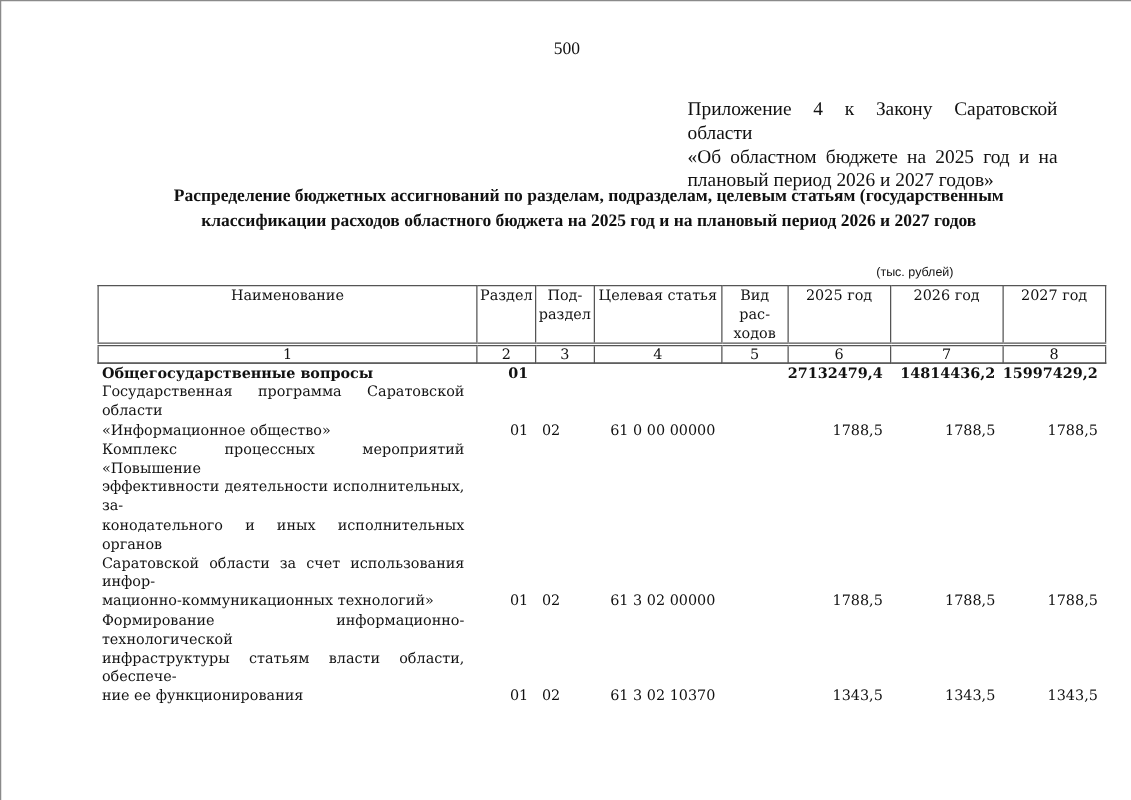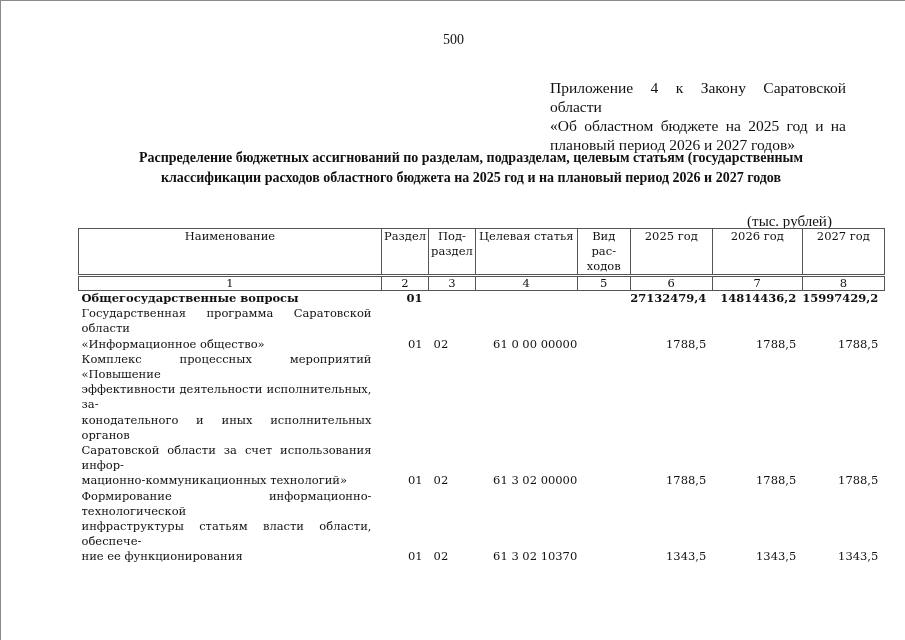--- a/index.html
+++ b/index.html
@@ -21,22 +21,22 @@
     text-align: justify;
   }
   .appendix div { text-align: justify; text-align-last: justify; }
   .appendix div.last { text-align-last: left; }
   .doc-title {
     position: absolute; top: 147px; left: 90px; width: 760px;
     font-family: "Liberation Serif", serif; font-weight: bold; font-size: 14px; line-height: 19.5px;
     text-align: center;
   }
   .units {
-    position: absolute; top: 212px; left: 700px; width: 177px; text-align: center;
-    font-family: Liberation Serif, serif; font-size: 15px;
+    position: absolute; top: 212px; left: 700px; width: 177px; text-align: left;
+    font-family: Liberation Sans, sans-serif; font-size: 10px;
   }
   table.budget {
     position: absolute; top: 227px; left: 77px;
     border-collapse: collapse; table-layout: fixed;
     font-family: "DejaVu Serif", serif; font-size: 11.5px;
   }
   table.budget col.c1 { width: 303px; }
   table.budget col.c2 { width: 45px; }
   table.budget col.c3 { width: 46px; }
   table.budget col.c4 { width: 102px; }
@@ -53,21 +53,21 @@
     line-height: 13px; padding: 0; height: 13px;
   }
   tbody td {
     vertical-align: bottom; line-height: 15.2px; padding: 0; font-size: 11.5px;
   }
   tbody td.name { text-align: justify; padding-right: 10px; padding-left: 3px; }
   tbody td.name span.line { display: block; text-align: justify; text-align-last: justify; }
   tbody td.name span.line.last { text-align-last: left; }
   tbody td.sec { text-align: right; padding-right: 6px; }
   tbody td.sub { text-align: left; padding-left: 5px; }
-  tbody td.tgt { text-align: right; padding-left: 8px; margin-left: 45px; }
+  tbody td.tgt { text-align: center; padding-left: 8px; margin-left: 45px; }
   tbody td.kind { text-align: right; padding-right: 2px; }
   tbody td.num { text-align: right; padding-right: 6px; }
   tr.bold td { font-weight: bold; }
 </style>
 </head>
 <body>
 
 <div class="page-number">500</div>
 
 <div class="appendix">

